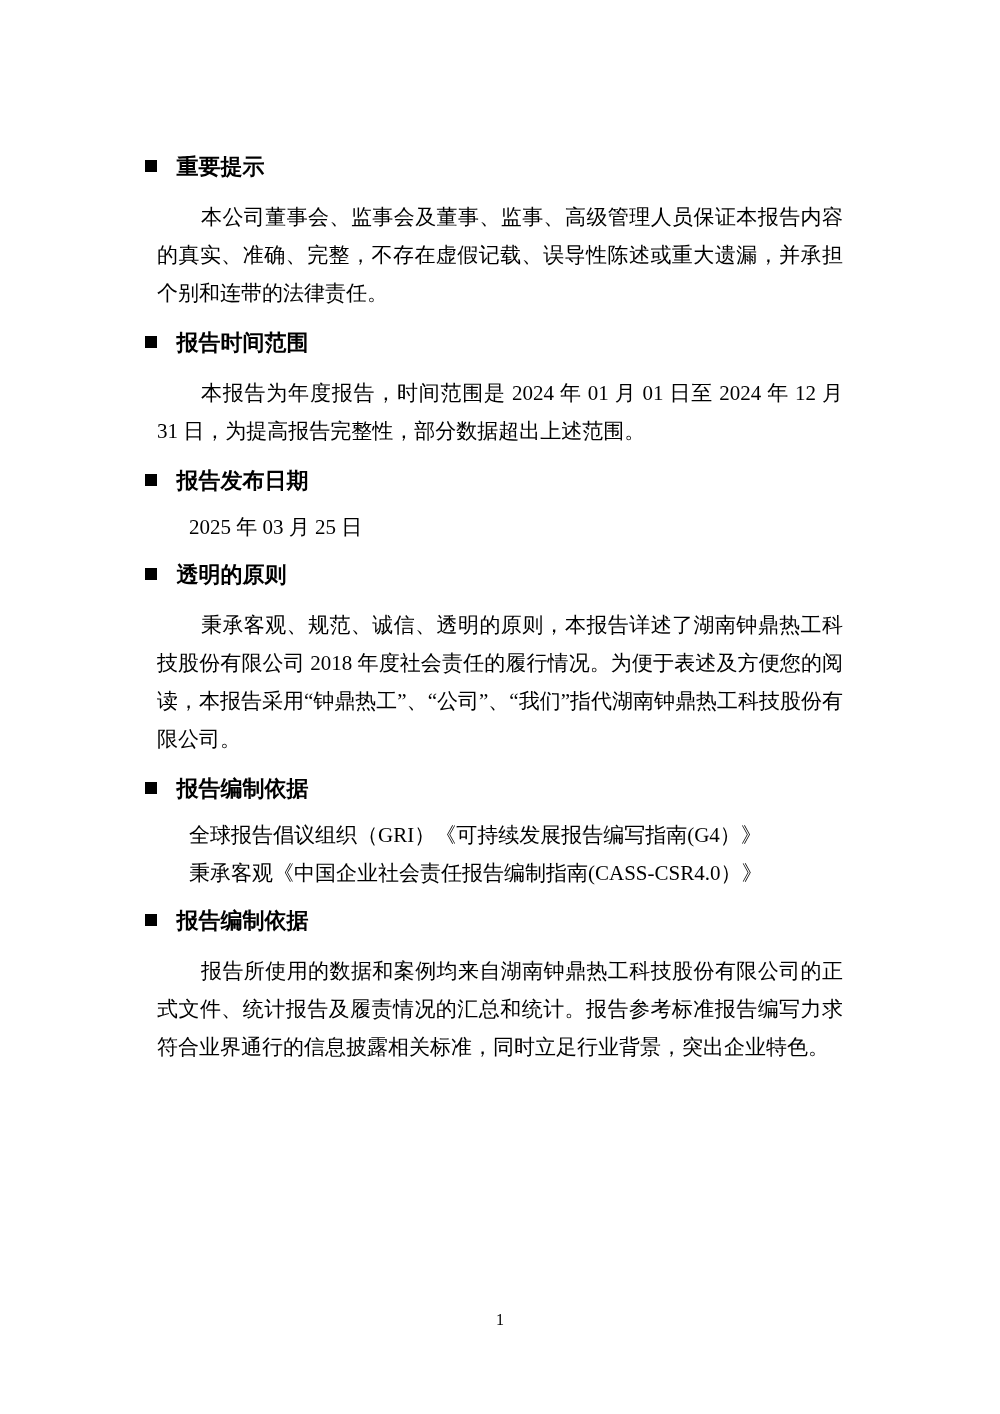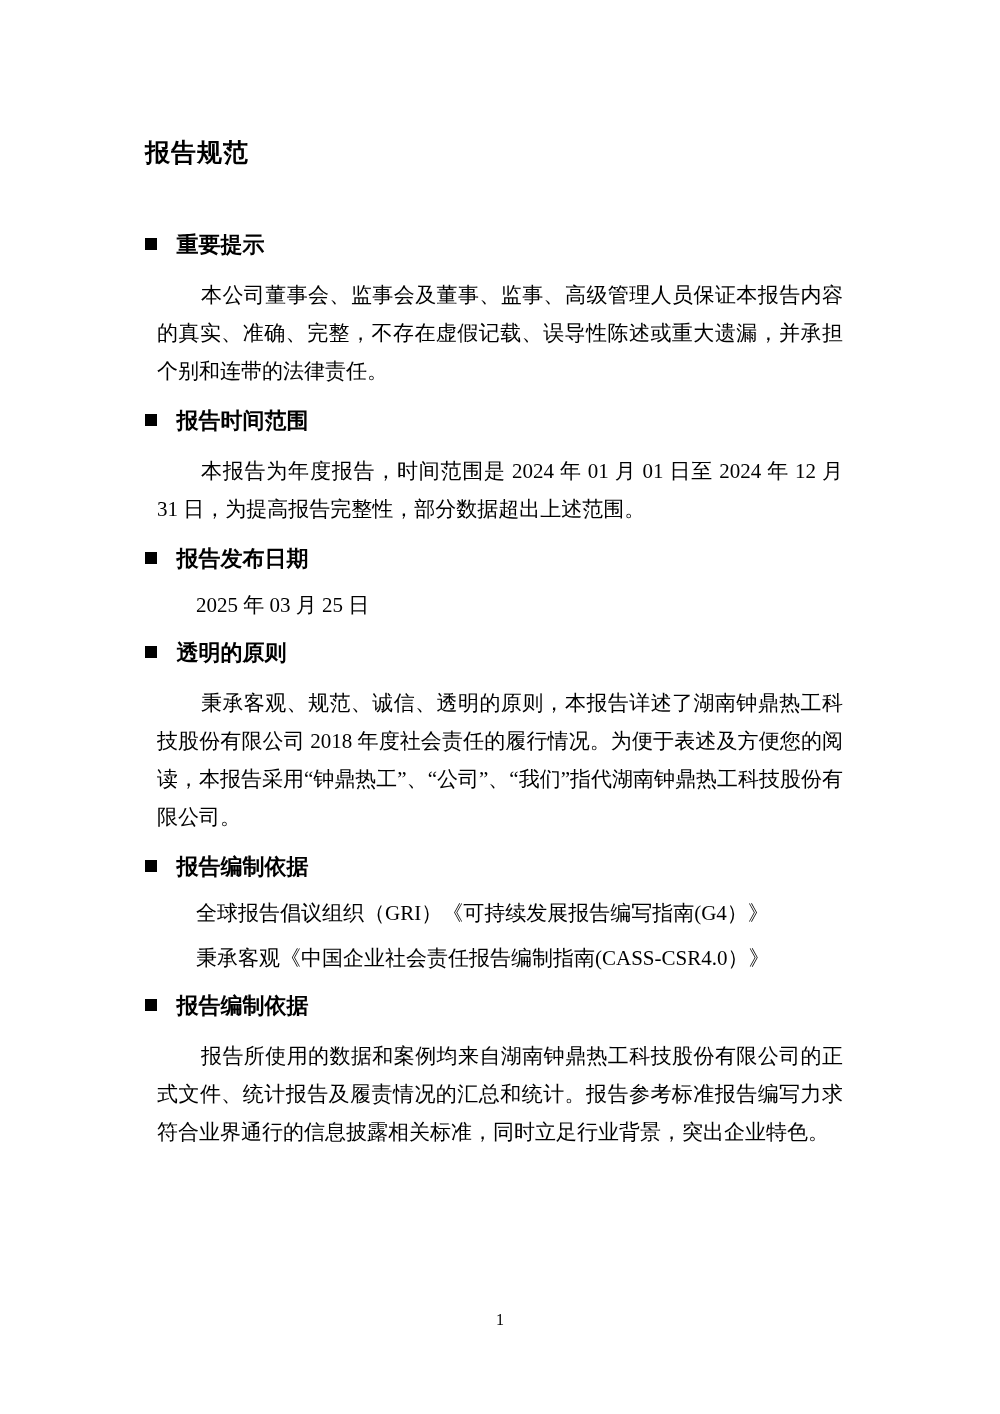--- a/index.html
+++ b/index.html
@@ -49,40 +49,39 @@
     font-size: 21px;
     line-height: 38px;
     text-align: justify;
     text-indent: 44px;
     margin: 12px;
   }
   .line {
     font-size: 21px;
     line-height: 38px;
     text-indent: 44px;
-    margin: 7px;
+    margin: 0;
     white-space: nowrap;
   }
   .footer {
     position: absolute;
     top: 1310px;
     left: 0;
     width: 100%;
     text-align: center;
     font-size: 16px;
     line-height: 20px;
   }
 </style>
 </head>
 <body>
 
 <div class="page">
   <div class="content">
 
-    <h1 class="doc-title">报告规范</h1>
 
     <section>
       <h2 class="section-heading">
         <span class="bullet"></span>
         <span>重要提示</span>
       </h2>
       <p class="para">本公司董事会、监事会及董事、监事、高级管理人员保证本报告内容的真实、准确、完整，不存在虚假记载、误导性陈述或重大遗漏，并承担个别和连带的法律责任。</p>
     </section>
 
     <section>

